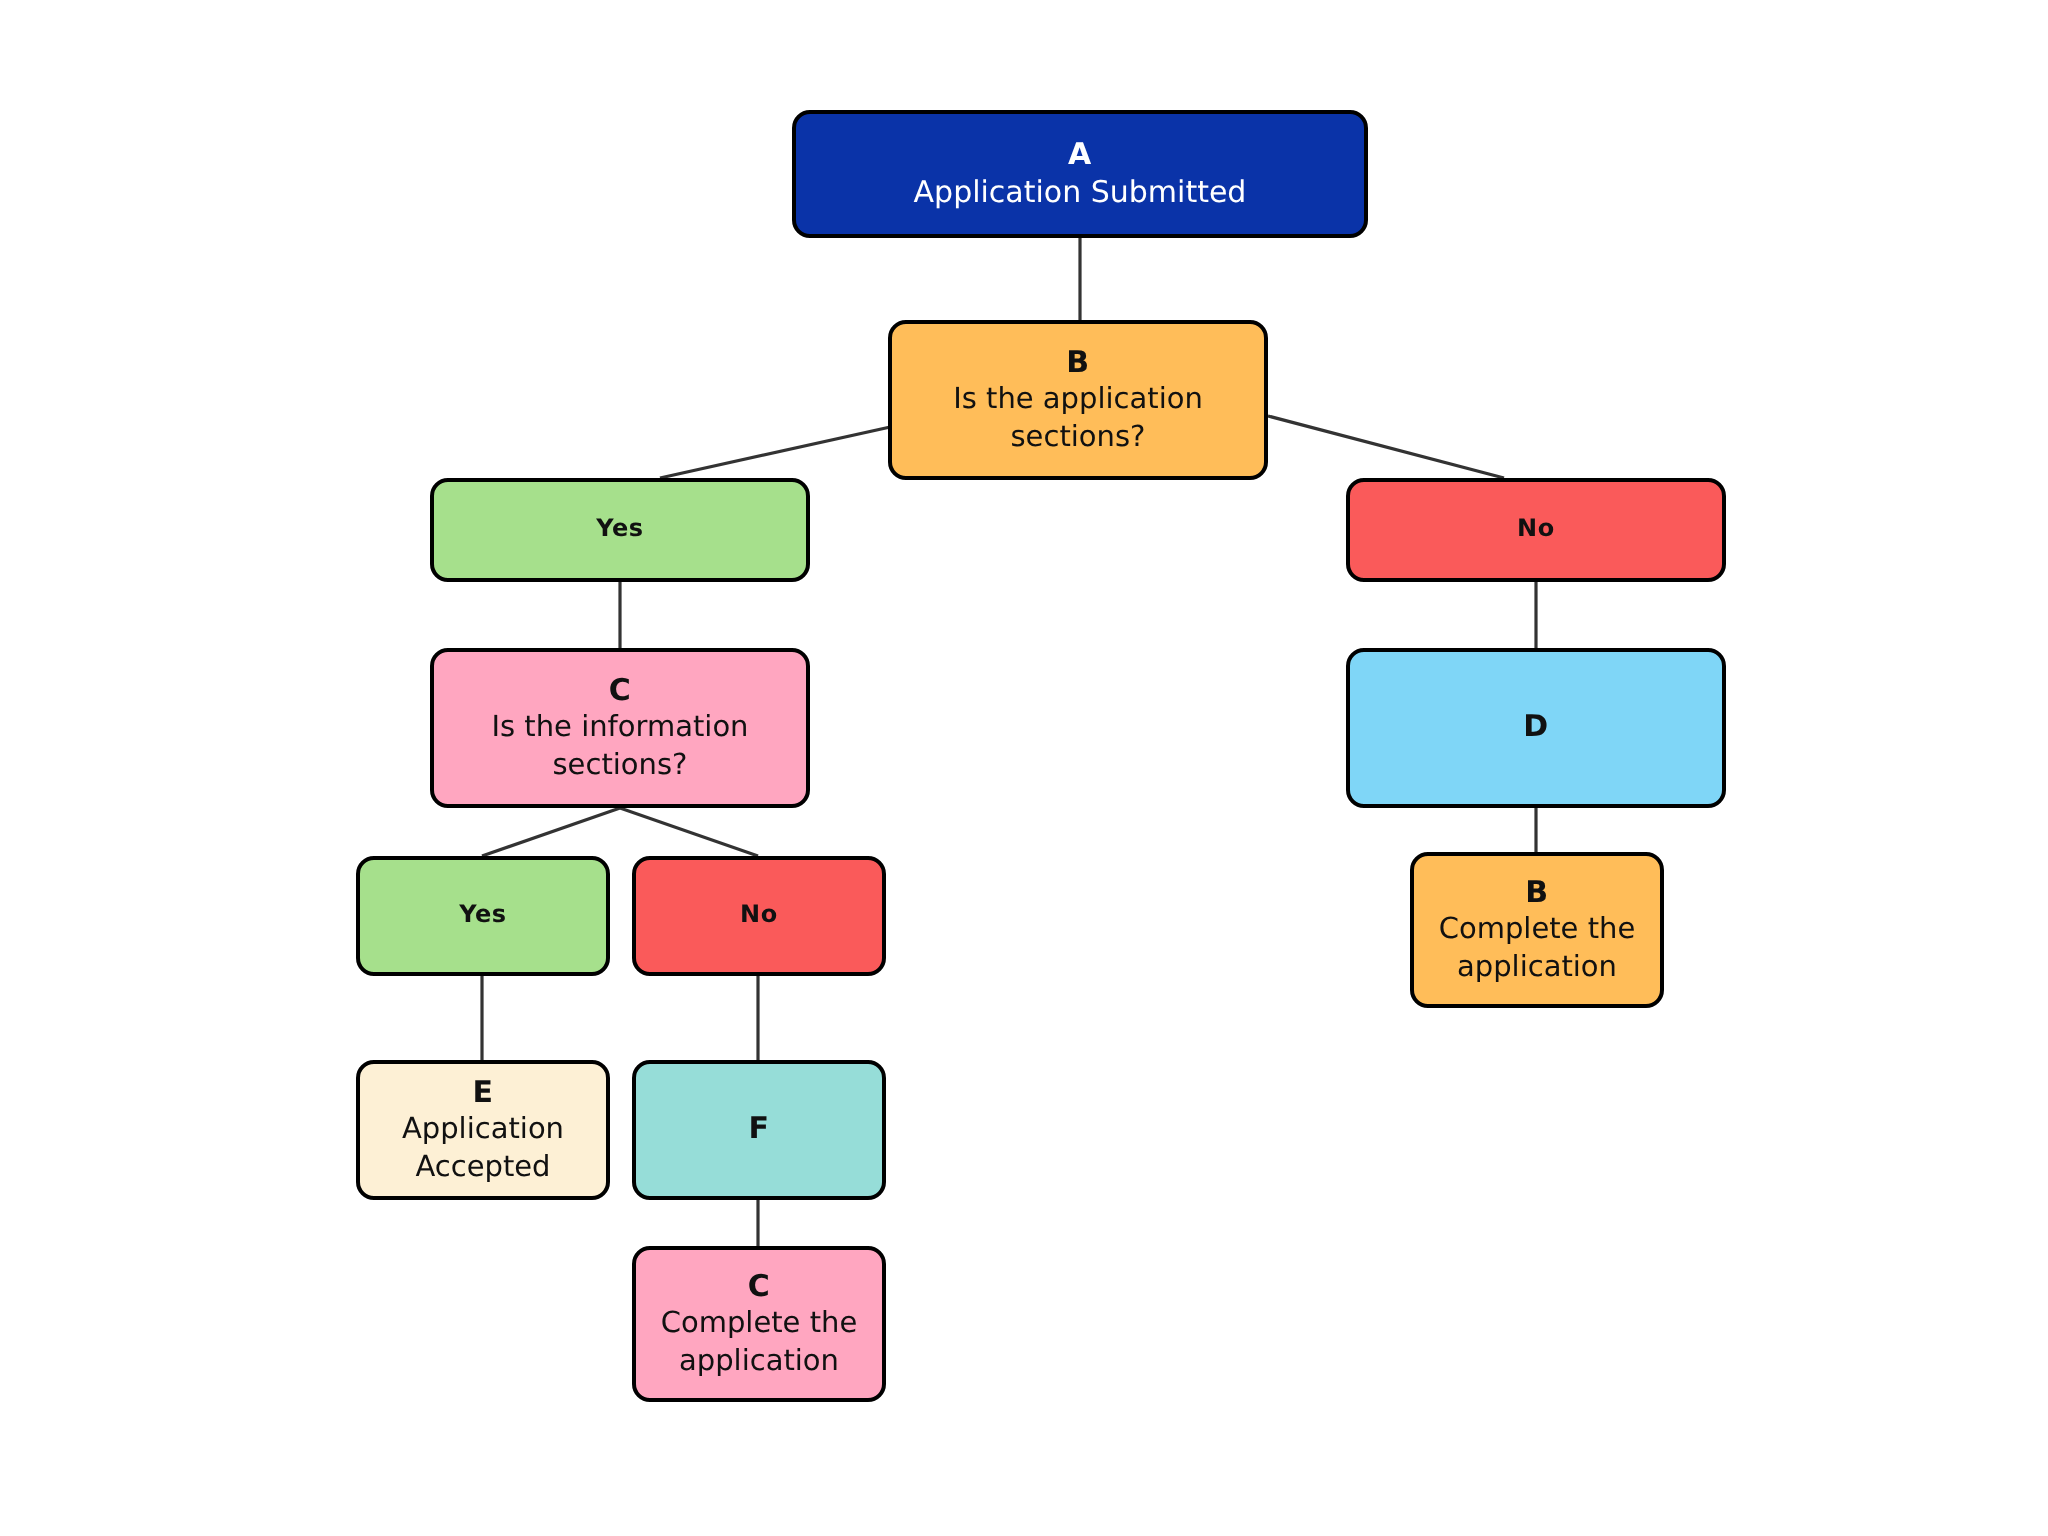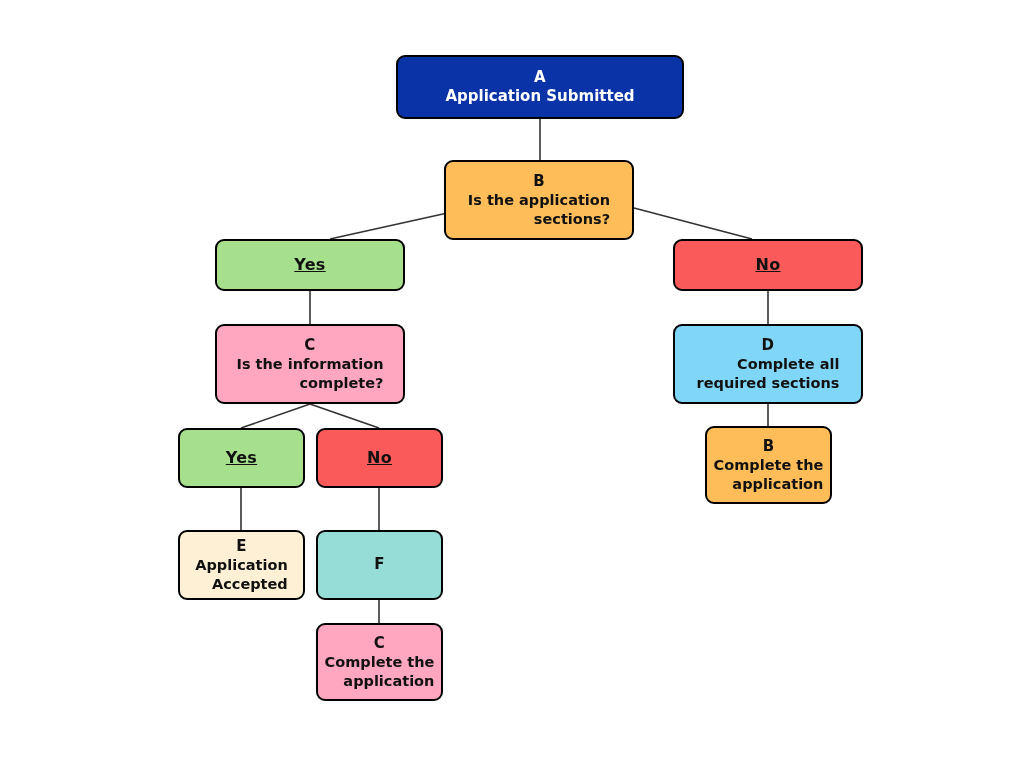--- a/index.html
+++ b/index.html
@@ -41,29 +41,27 @@
     color: #111111;
     z-index: 2;
   }
   .node .nid {
     font-weight: bold;
     font-size: 15px;
     letter-spacing: 0.3px;
   }
   .node .ntext {
     font-size: 14.5px;
-    font-weight: 700;
+    font-weight: 400;
     padding: 0 6px;
     white-space: pre-line;
-    text-align: right;
   }
   .node.label-only .nid {
-    font-size: 16px;
+    font-size: 12px;
     font-weight: bold;
-    text-decoration: underline;
   }
   .node.dark .nid, .node.dark .ntext { color: #ffffff; }
   .node.dark .ntext { font-size: 15px; }
 </style>
 </head>
 <body>
 
 <div id="canvas">
   <svg id="edges" viewBox="0 0 1024 768">
       <line x1="540" y1="119" x2="540" y2="160" stroke="#333333" stroke-width="1.6"></line>
@@ -90,26 +88,24 @@
       </div>
       <div class="node label-only" style="left: 215px; top: 239px; width: 190px; height: 52px; background: rgb(166, 224, 140); border-color: rgb(0, 0, 0);">
         <div class="nid">Yes</div>
       </div>
       <div class="node label-only" style="left: 673px; top: 239px; width: 190px; height: 52px; background: rgb(250, 90, 90); border-color: rgb(0, 0, 0);">
         <div class="nid">No</div>
       </div>
       <div class="node" style="left: 215px; top: 324px; width: 190px; height: 80px; background: rgb(255, 166, 192); border-color: rgb(0, 0, 0);">
         <div class="nid">C</div>
         <div class="ntext">Is the information
-complete?</div>
+sections?</div>
       </div>
       <div class="node" style="left: 673px; top: 324px; width: 190px; height: 80px; background: rgb(127, 214, 247); border-color: rgb(0, 0, 0);">
         <div class="nid">D</div>
-        <div class="ntext">Complete all
-required sections</div>
       </div>
       <div class="node label-only" style="left: 178px; top: 428px; width: 127px; height: 60px; background: rgb(166, 224, 140); border-color: rgb(0, 0, 0);">
         <div class="nid">Yes</div>
       </div>
       <div class="node label-only" style="left: 316px; top: 428px; width: 127px; height: 60px; background: rgb(250, 90, 90); border-color: rgb(0, 0, 0);">
         <div class="nid">No</div>
       </div>
       <div class="node" style="left: 705px; top: 426px; width: 127px; height: 78px; background: rgb(255, 189, 89); border-color: rgb(0, 0, 0);">
         <div class="nid">B</div>
         <div class="ntext">Complete the

